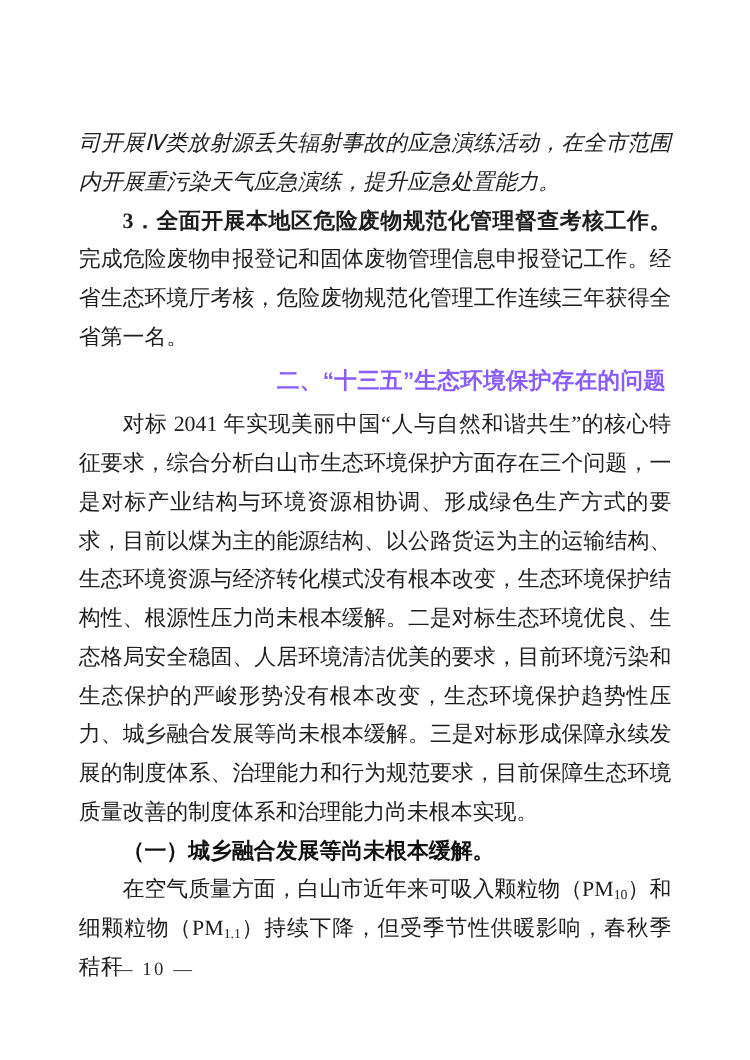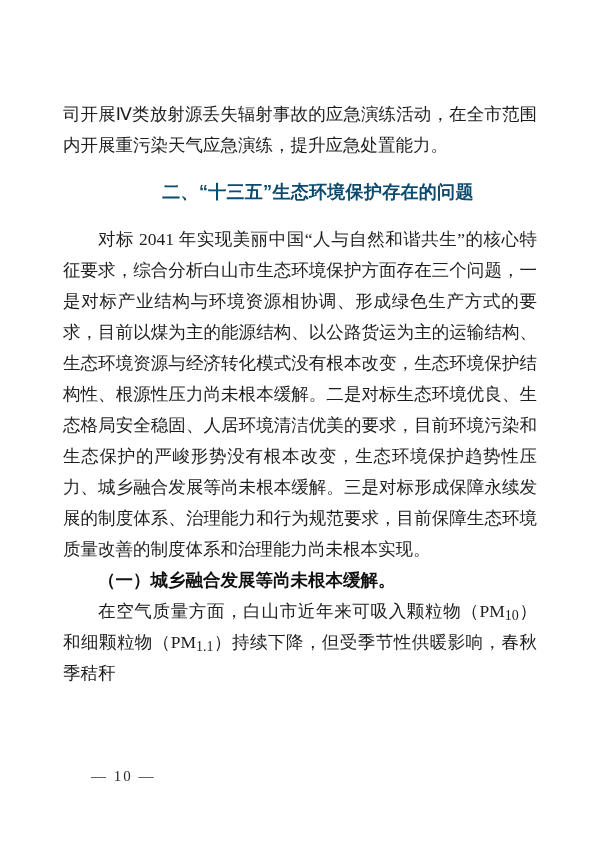--- a/index.html
+++ b/index.html
@@ -27,43 +27,44 @@
     text-align: justify;
     text-justify: inter-ideograph;
   }
   .content p {
     margin: 0;
     padding: 0;
     text-indent: 2em;
   }
   .content p.continuation {
     text-indent: 0;
+    font-style: italic;
   }
   .lead-bold {
     font-weight: bold;
   }
   h2.section-heading {
-    margin: 16px;
+    margin: 4px;
     padding: 0;
     font-family: "Liberation Sans", sans-serif;
     font-weight: 700;
     font-size: 18px;
     line-height: 31px;
     text-indent: 2em;
-    text-align: center;
-    color: #0c4a6e;
+    text-align: right;
+    color: #8b5cf6;
     letter-spacing: 0.3px;
     white-space: nowrap;
   }
   p.subsection-heading {
     font-weight: bold;
     color: #111111;
   }
   sub {
-    font-size: 14px;
+    font-size: 11px;
     line-height: 0;
     vertical-align: -0.2em;
   }
   .page-footer {
     position: absolute;
     left: 91px;
     top: 765px;
     font-family: "Liberation Serif", serif;
     font-size: 15px;
     line-height: 22px;
@@ -73,20 +74,21 @@
 </style>
 </head>
 <body>
 
 <div class="page">
 
   <div class="content">
 
     <p class="continuation">司开展Ⅳ类放射源丢失辐射事故的应急演练活动，在全市范围内开展重污染天气应急演练，提升应急处置能力。</p>
 
+    <p><span class="lead-bold">3．全面开展本地区危险废物规范化管理督查考核工作。</span><span>完成危险废物申报登记和固体废物管理信息申报登记工作。经省生态环境厅考核，危险废物规范化管理工作连续三年获得全省第一名。</span></p>
 
     <h2 class="section-heading">二、“十三五”生态环境保护存在的问题</h2>
 
     <p>对标 2041 年实现美丽中国“人与自然和谐共生”的核心特征要求，综合分析白山市生态环境保护方面存在三个问题，一是对标产业结构与环境资源相协调、形成绿色生产方式的要求，目前以煤为主的能源结构、以公路货运为主的运输结构、生态环境资源与经济转化模式没有根本改变，生态环境保护结构性、根源性压力尚未根本缓解。二是对标生态环境优良、生态格局安全稳固、人居环境清洁优美的要求，目前环境污染和生态保护的严峻形势没有根本改变，生态环境保护趋势性压力、城乡融合发展等尚未根本缓解。三是对标形成保障永续发展的制度体系、治理能力和行为规范要求，目前保障生态环境质量改善的制度体系和治理能力尚未根本实现。</p>
 
     <p class="subsection-heading">（一）城乡融合发展等尚未根本缓解。</p>
 
     <p><span>在空气质量方面，白山市近年来可吸入颗粒物（PM</span><sub>10</sub><span>）和细颗粒物（PM</span><sub>1.1</sub><span>）持续下降，但受季节性供暖影响，春秋季秸秆</span></p>
 
   </div>

